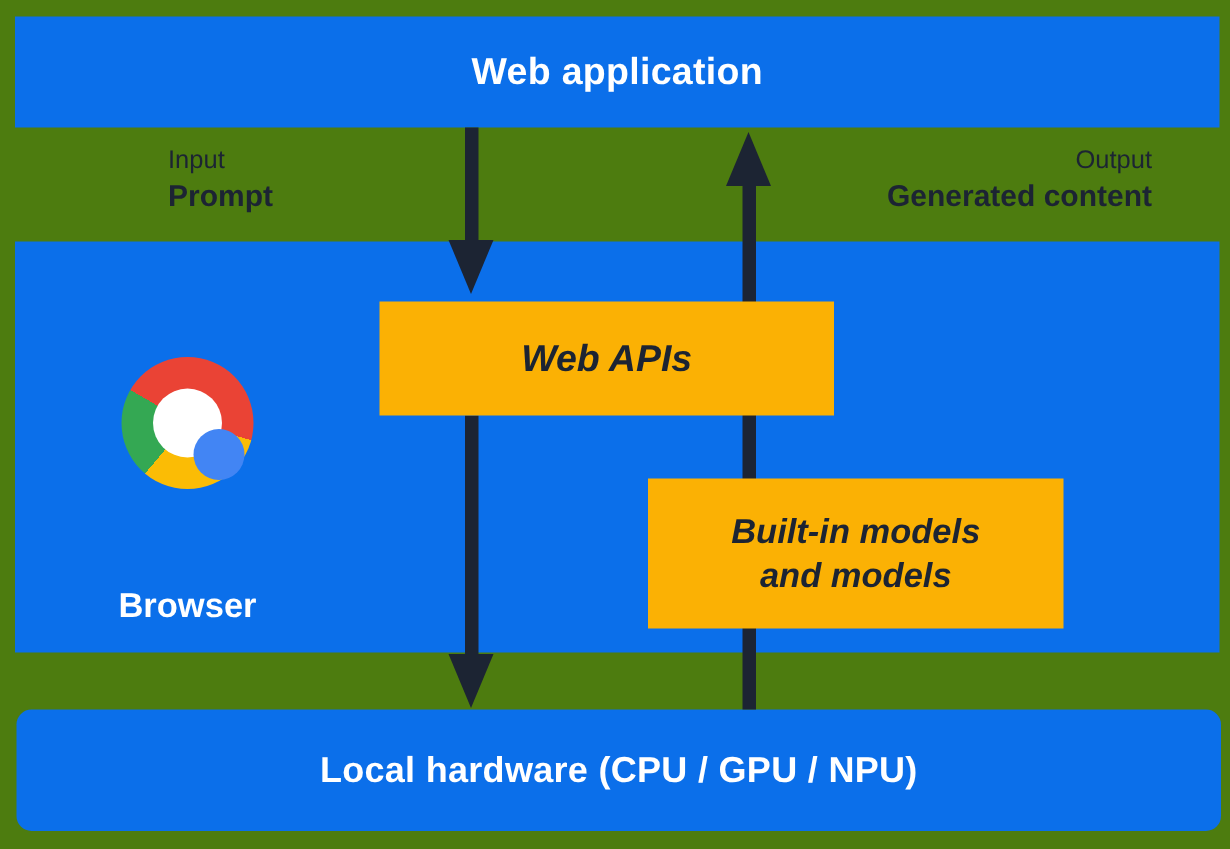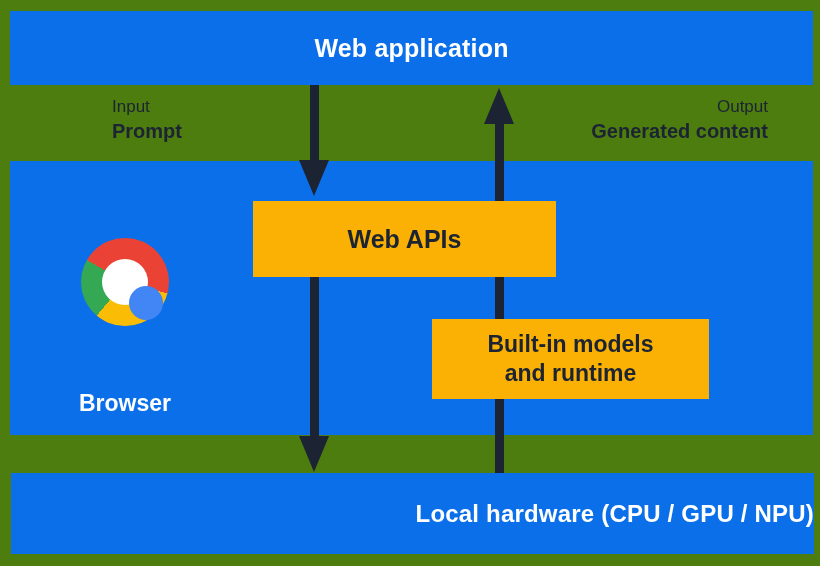--- a/index.html
+++ b/index.html
@@ -12,21 +12,21 @@
     font-family: "Liberation Sans", sans-serif;
     color: #1c2433;
   }
 
   
   .blue-panel { position: absolute; background: #0b6fea; z-index: 1; }
   .bar-top    { left: 10px; top: 11px;  width: 803px; height: 74px;
                 display: flex; align-items: center; justify-content: center; }
   .panel-mid  { left: 10px; top: 161px; width: 803px; height: 274px; }
   .bar-bottom { left: 11px; top: 473px; width: 803px; height: 81px;
-                display: flex; align-items: center; justify-content: flex-end; }
+                display: flex; align-items: center; justify-content: center; border-radius: 10px; }
 
   .bar-title {
     color: #ffffff; font-weight: bold; font-size: 25px; letter-spacing: 0.2px;
   }
   .bar-bottom .bar-title { font-size: 24px; }
 
   
   .io-block { position: absolute; top: 98px; z-index: 2; line-height: 1; }
   .io-input  { left: 112px; text-align: left; }
   .io-output { right: 52px; text-align: right; }
@@ -50,24 +50,24 @@
   .down-line-2 { left: 310px; top: 277px; height: 160px; }
   .down-head-2 { left: 299px; top: 436px; }
   .up-line     { left: 495px; top: 124px; height: 349px; }
   .up-head     { left: 484px; top: 88px; }
 
   
   .yellow-box {
     position: absolute; background: #fbb104; z-index: 3;
     display: flex; flex-direction: column;
     align-items: center; justify-content: center;
-    font-weight: bold; color: #1c2433; text-align: center;
+    font-weight: bold; color: #1c2433; text-align: center; font-style: italic;
   }
   .box-webapis { left: 253px; top: 201px; width: 303px; height: 76px; font-size: 25px; }
-  .box-builtin { left: 432px; top: 319px; width: 277px; height: 80px;
+  .box-builtin { left: 432px; top: 319px; width: 277px; height: 100px;
                  font-size: 23px; line-height: 29px; }
 
   
   .chrome-outer {
     position: absolute; left: 81px; top: 238px; width: 88px; height: 88px;
     border-radius: 50%; z-index: 3;
     background: conic-gradient(from 0deg,
       #ea4335 0deg 105deg,
       #fbbc05 105deg 220deg,
       #34a853 220deg 300deg,
@@ -112,21 +112,21 @@
   <div class="arrow-head head-down down-head-2"></div>
 
   <div class="arrow-line up-line"></div>
   <div class="arrow-head head-up up-head"></div>
 
   <div class="yellow-box box-webapis">
     <span>Web APIs</span>
   </div>
   <div class="yellow-box box-builtin">
     <span>Built-in models</span>
-    <span>and runtime</span>
+    <span>and models</span>
   </div>
 
   <div class="chrome-outer">
     <div class="chrome-white">
       <div class="chrome-blue"></div>
     </div>
   </div>
   <div class="browser-label">Browser</div>
 
   <div class="blue-panel bar-bottom">

